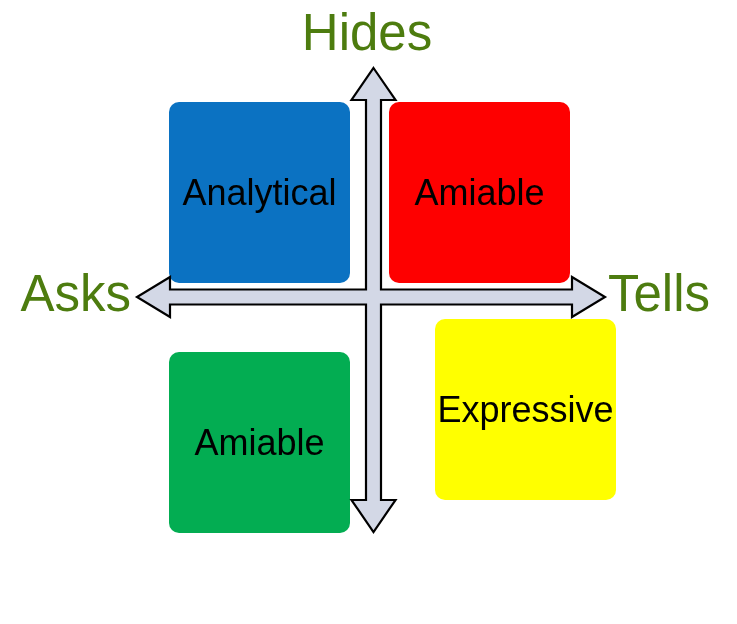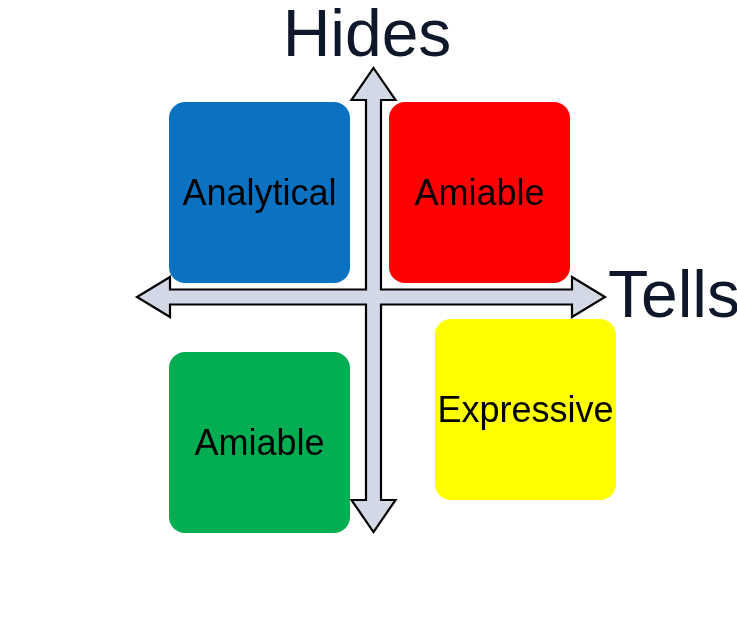--- a/index.html
+++ b/index.html
@@ -7,34 +7,34 @@
     position: relative;
     width: 737px;
     height: 624px;
     background: #ffffff;
     overflow: hidden;
     font-family: "Liberation Sans", sans-serif;
     color: #000000;
   }
   .axis-label {
     position: absolute;
-    font-size: 66px;
+    font-size: 51px;
     line-height: 54px;
-    color: #0f172a;
+    color: #4d7c0f;
     white-space: nowrap;
   }
   .axis-top    { left: 267px; top: 6px;   width: 200px; text-align: center; }
   .axis-bottom { left: 266px; top: 524px; width: 200px; text-align: center; }
   .axis-left   { left: 0px;   top: 267px; width: 131px; text-align: right; }
   .axis-right  { left: 608px; top: 267px; width: 160px; text-align: left; }
   .quadrant {
     position: absolute;
     width: 181px;
     height: 181px;
-    border-radius: 16px;
+    border-radius: 10px;
     display: flex;
     align-items: center;
     justify-content: center;
   }
   .q-tl { left: 169px; top: 102px; }
   .q-tr { left: 389px; top: 102px; }
   .q-bl { left: 169px; top: 319px; }
   .q-br { left: 389px; top: 319px; }
   .q-label {
     font-size: 36px;
@@ -50,20 +50,21 @@
     pointer-events: none;
   }
 </style>
 </head>
 <body>
 
 <div class="canvas">
 
   <div class="axis-label axis-top">Hides</div>
 
+  <div class="axis-label axis-left">Asks</div>
 
   <div class="axis-label axis-right">Tells</div>
 
 
   <div class="quadrant q-tl" style="background: rgb(11, 114, 194);">
     <span class="q-label">Analytical</span>
   </div>
 
   <div class="quadrant q-tr" style="background: rgb(254, 0, 0);">
     <span class="q-label">Amiable</span>

